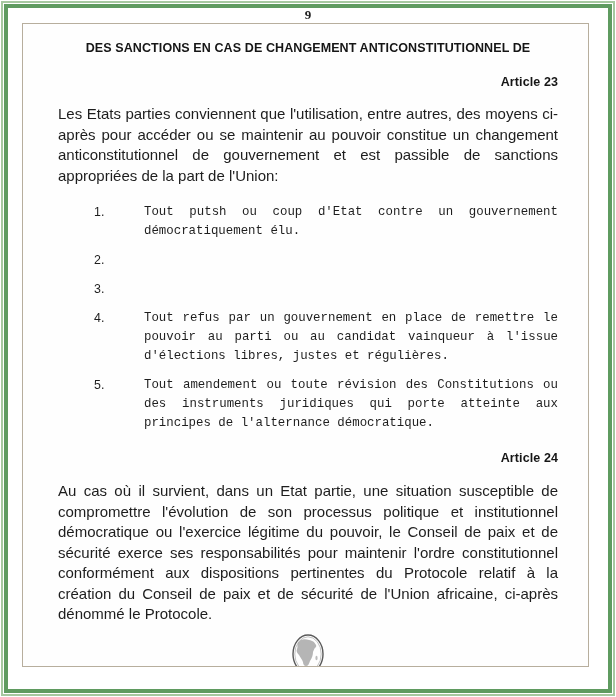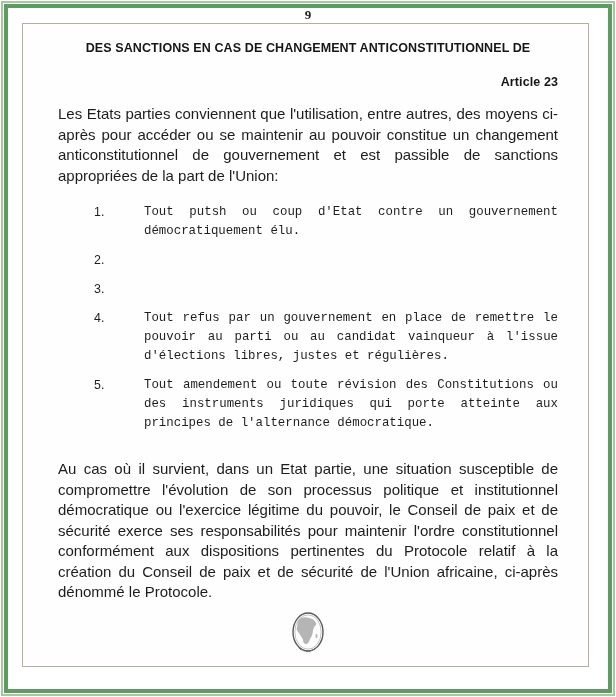--- a/index.html
+++ b/index.html
@@ -83,21 +83,21 @@
   .list-item .num {
     flex: none;
     width: 50px;
     margin-left: 36px;
   }
   .list-item .txt {
     flex: 1;
     text-align: justify;
     font-family: Liberation Mono, monospace;
   }
-  .article24-body { margin-top: 26px; }
+  .article24-body { margin-top: 14px; }
   .logo-wrap {
     margin-top: 6px;
     text-align: center;
   }
   .logo-wrap svg { display: inline-block; }
 </style>
 </head>
 <body>
 
 <div class="frame-light"></div>
@@ -130,20 +130,21 @@
     <div class="list-item">
       <span class="num">4.</span>
       <span class="txt">Tout refus par un gouvernement en place de remettre le pouvoir au parti ou au candidat vainqueur à l'issue d'élections libres, justes et régulières.</span>
     </div>
     <div class="list-item">
       <span class="num">5.</span>
       <span class="txt">Tout amendement ou toute révision des Constitutions ou des instruments juridiques qui porte atteinte aux principes de l'alternance démocratique.</span>
     </div>
   </div>
 
+  <div class="heading article-heading">Article 24</div>
 
   <div class="para article24-body">Au cas où il survient, dans un Etat partie, une situation susceptible de compromettre l'évolution de son processus politique et institutionnel démocratique ou l'exercice légitime du pouvoir, le Conseil de paix et de sécurité exerce ses responsabilités pour maintenir l'ordre constitutionnel conformément aux dispositions pertinentes du Protocole relatif à la création du Conseil de paix et de sécurité de l'Union africaine, ci-après dénommé le Protocole.</div>
 
   <div class="logo-wrap">
     <span>
       <svg width="44" height="50" viewBox="0 0 44 50" aria-hidden="true">
 
         <ellipse cx="22" cy="23" rx="15" ry="19" fill="none" stroke="#5a5a5a" stroke-width="1.4"></ellipse>
         <ellipse cx="22" cy="23" rx="13.2" ry="17.2" fill="none" stroke="#9a9a9a" stroke-width="0.6"></ellipse>
 

